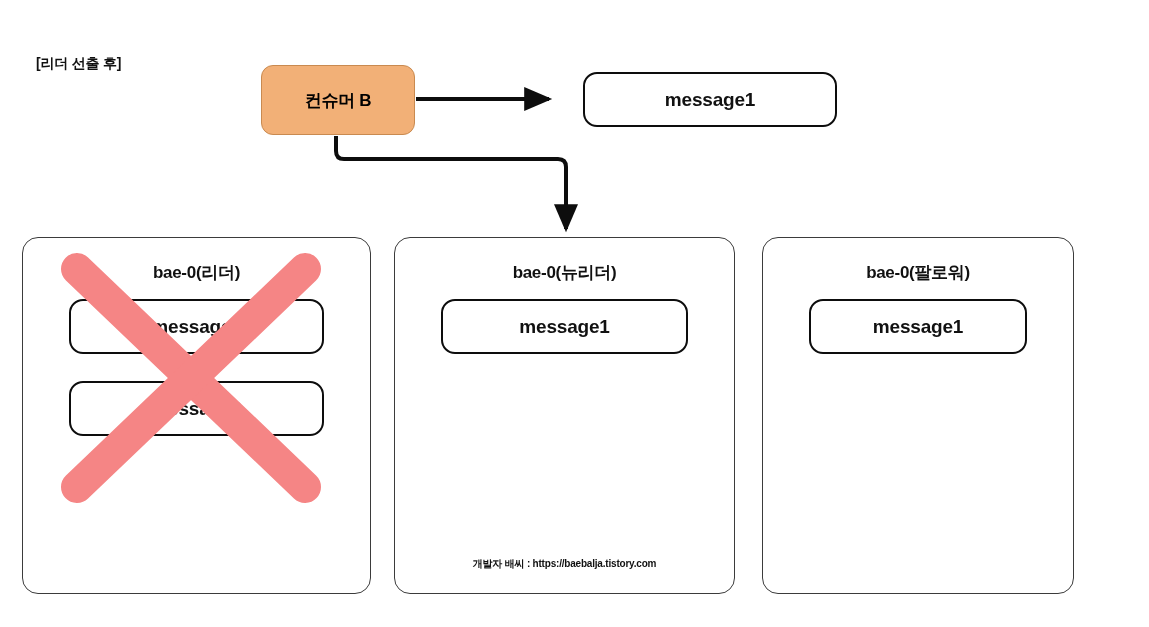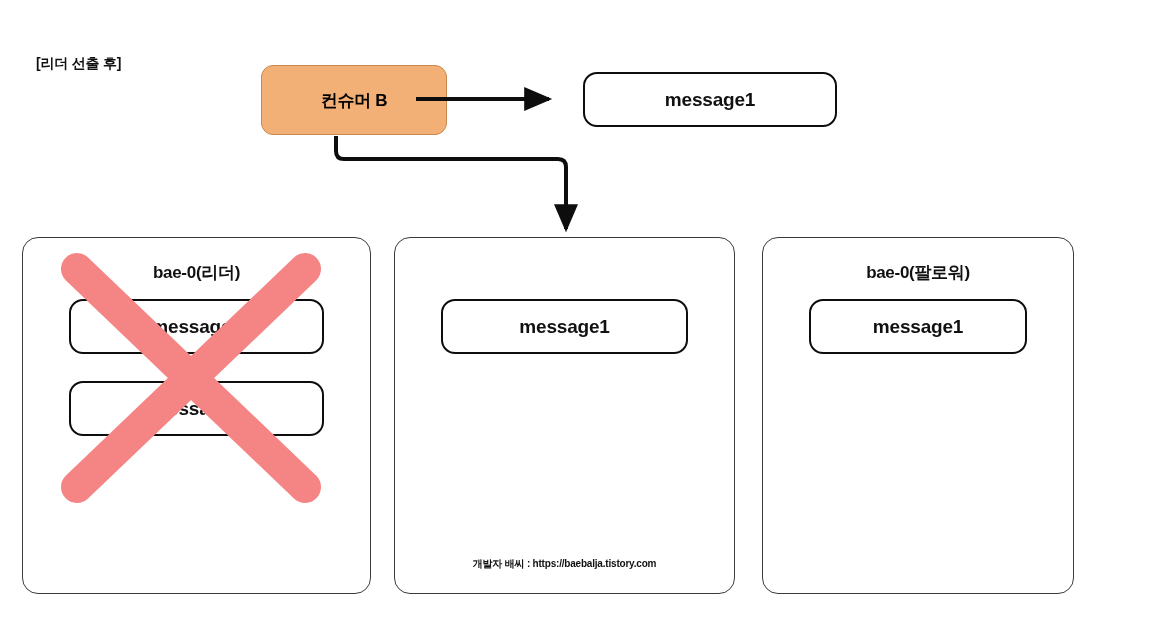--- a/index.html
+++ b/index.html
@@ -30,21 +30,21 @@
     letter-spacing: -0.2px;
     white-space: nowrap;
     margin-top: 45px;
   }
 
   
   .consumer-node {
     position: absolute;
     left: 261px;
     top: 65px;
-    width: 186px;
+    width: 154px;
     height: 70px;
     background: #F2B077;
     border: 1px solid #C98A50;
     border-radius: 12px;
     display: flex;
     align-items: center;
     justify-content: center;
     box-sizing: border-box;
   }
   .consumer-label {
@@ -188,20 +188,21 @@
       <span class="msg-text">message2</span>
     </div>
   </div>
 
   <svg class="x-overlay" viewBox="0 0 262 252" xmlns="http://www.w3.org/2000/svg">
     <line x1="17" y1="17" x2="245" y2="235" stroke="#F58585" stroke-width="32" stroke-linecap="round"></line>
     <line x1="245" y1="17" x2="17" y2="235" stroke="#F58585" stroke-width="32" stroke-linecap="round"></line>
   </svg>
 
   <div class="broker-panel panel-newleader">
+    <div class="panel-title">bae-0(뉴리더)</div>
     <div class="msg-pill panel-msg panel-msg-1">
       <span class="msg-text">message1</span>
     </div>
     <div class="watermark">개발자 배씨 : https://baebalja.tistory.com</div>
   </div>
 
   <div class="broker-panel panel-follower">
     <div class="panel-title">bae-0(팔로워)</div>
     <div class="msg-pill panel-msg panel-msg-1">
       <span class="msg-text">message1</span>

